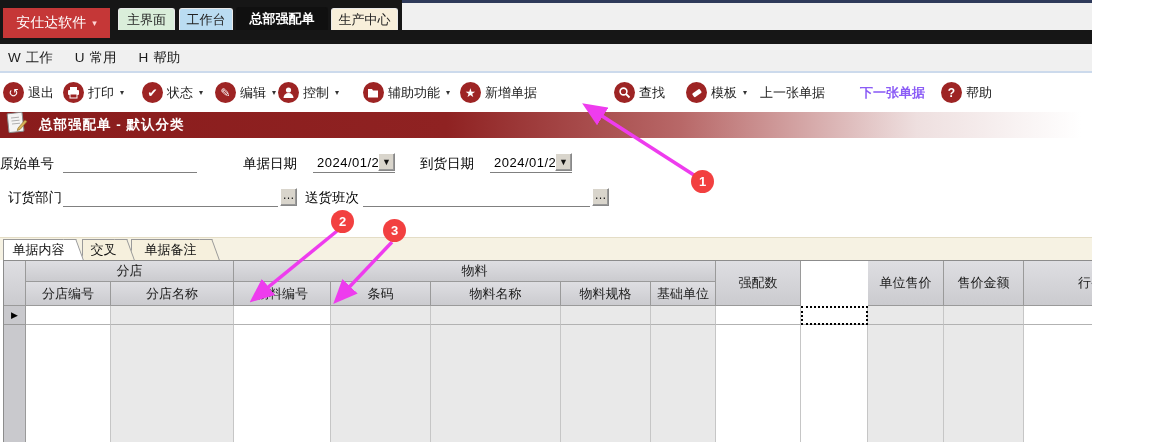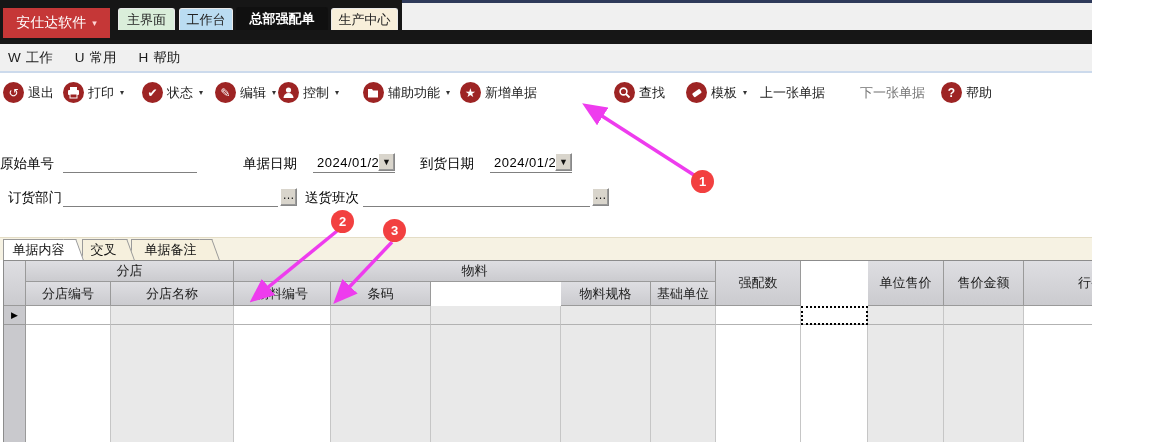--- a/index.html
+++ b/index.html
@@ -26,21 +26,21 @@
     border-bottom:2px solid #ccdaec;box-sizing:border-box;display:flex;align-items:center;padding-left:4px;font-size:13.5px;color:#1a1a1a;}
   .mitem{display:flex;align-items:center;gap:5px;margin-right:14px;padding:2px 4px;cursor:pointer;}
 
   
   .toolbar{position:absolute;left:0;top:73px;width:1175px;height:39px;background:#fff;}
   .titem{position:absolute;top:0;height:39px;display:flex;align-items:center;gap:4px;font-size:13px;color:#1a1a1a;cursor:pointer;white-space:nowrap;}
   .ticon{width:21px;height:21px;border-radius:50%;background:#9d2424;color:#fff;display:flex;align-items:center;justify-content:center;
     font-size:12px;line-height:1;flex:0 0 21px;}
   .ticon svg{display:block;}
   .titem .dd{font-size:8px;color:#333;margin-left:2px;}
-  .titem.disabled{color:#737373;cursor:default;}
+  .titem.disabled{color:#8b5cf6;cursor:default;font-weight:bold;}
 
   
   .banner{position:absolute;left:0;top:112px;width:1175px;height:26px;
     background:linear-gradient(90deg,#8a1c1c 0%,#8f2222 38%,#b86868 58%,#eedfdf 78%,#ffffff 92%);
     display:flex;align-items:center;}
   .banner .bicon{margin-left:5px;}
   .banner .btitle{color:#fff;font-weight:bold;font-size:13.5px;margin-left:10px;letter-spacing:1px;}
 
   
   .form-label{position:absolute;font-size:13.5px;color:#000;white-space:nowrap;}
@@ -199,20 +199,30 @@
     </div>
     <div class="titem disabled" style="left:860px">
       <span>下一张单据</span>
     </div>
     <div class="titem" style="left:941px">
       <span class="ticon" style="font-weight:bold;">?</span>
       <span>帮助</span>
     </div>
   </div>
 
+  <div class="banner">
+    <span class="bicon"><svg width="24" height="22" viewBox="0 0 24 22">
+          <rect x="3" y="1" width="15" height="19" rx="1" fill="#f4f4f4" stroke="#8a8a8a" transform="rotate(-6 10 10)"></rect>
+          <line x1="6" y1="6" x2="14" y2="5.2" stroke="#b0b0b0"></line>
+          <line x1="6.5" y1="9" x2="14.5" y2="8.2" stroke="#b0b0b0"></line>
+          <line x1="7" y1="12" x2="15" y2="11.2" stroke="#b0b0b0"></line>
+          <path d="M13,16 l7,-8 2,1.5 -7,8 -2.8,1z" fill="#d8b25a" stroke="#8a6a20" stroke-width="0.6"></path>
+        </svg></span>
+    <span class="btitle">总部强配单 - 默认分类</span>
+  </div>
 
   <div>
     <span class="form-label" style="left:0;top:155px;">原始单号</span>
     <input class="uline" style="left: 63px; top: 155px; width: 134px;" value="">
 
     <span class="form-label" style="left:243px;top:155px;">单据日期</span>
     <div class="datebox" style="left:313px;top:153px;width:82px;">
       <span class="dval">2024/01/24</span>
     </div>
     <div class="mini-btn" style="left:378px;top:153px;">
@@ -259,20 +269,21 @@
     <div class="hc" style="grid-column:4/9;grid-row:1;">物料</div>
     <div class="hc" style="grid-column:9;grid-row:1/3;">强配数</div>
     <div class="hc" style="grid-column:11;grid-row:1/3;">单位售价</div>
     <div class="hc" style="grid-column:12;grid-row:1/3;">售价金额</div>
     <div class="hc" style="grid-column:13;grid-row:1/3;">行备注</div>
 
     <div class="hc" style="grid-column:2;grid-row:2;">分店编号</div>
     <div class="hc" style="grid-column:3;grid-row:2;">分店名称</div>
     <div class="hc" style="grid-column:4;grid-row:2;">物料编号</div>
     <div class="hc" style="grid-column:5;grid-row:2;">条码</div>
+    <div class="hc" style="grid-column:6;grid-row:2;">物料名称</div>
     <div class="hc" style="grid-column:7;grid-row:2;">物料规格</div>
     <div class="hc" style="grid-column:8;grid-row:2;">基础单位</div>
 
     <div class="rowhdr" style="grid-column:1;grid-row:3;">
         <span class="row-pointer">▶</span>
       </div>
     <div class="bc" style="grid-column:2;grid-row:3;"></div>
     <div class="bc gray" style="grid-column:3;grid-row:3;"></div>
     <div class="bc" style="grid-column:4;grid-row:3;"></div>
     <div class="bc gray" style="grid-column:5;grid-row:3;"></div>

